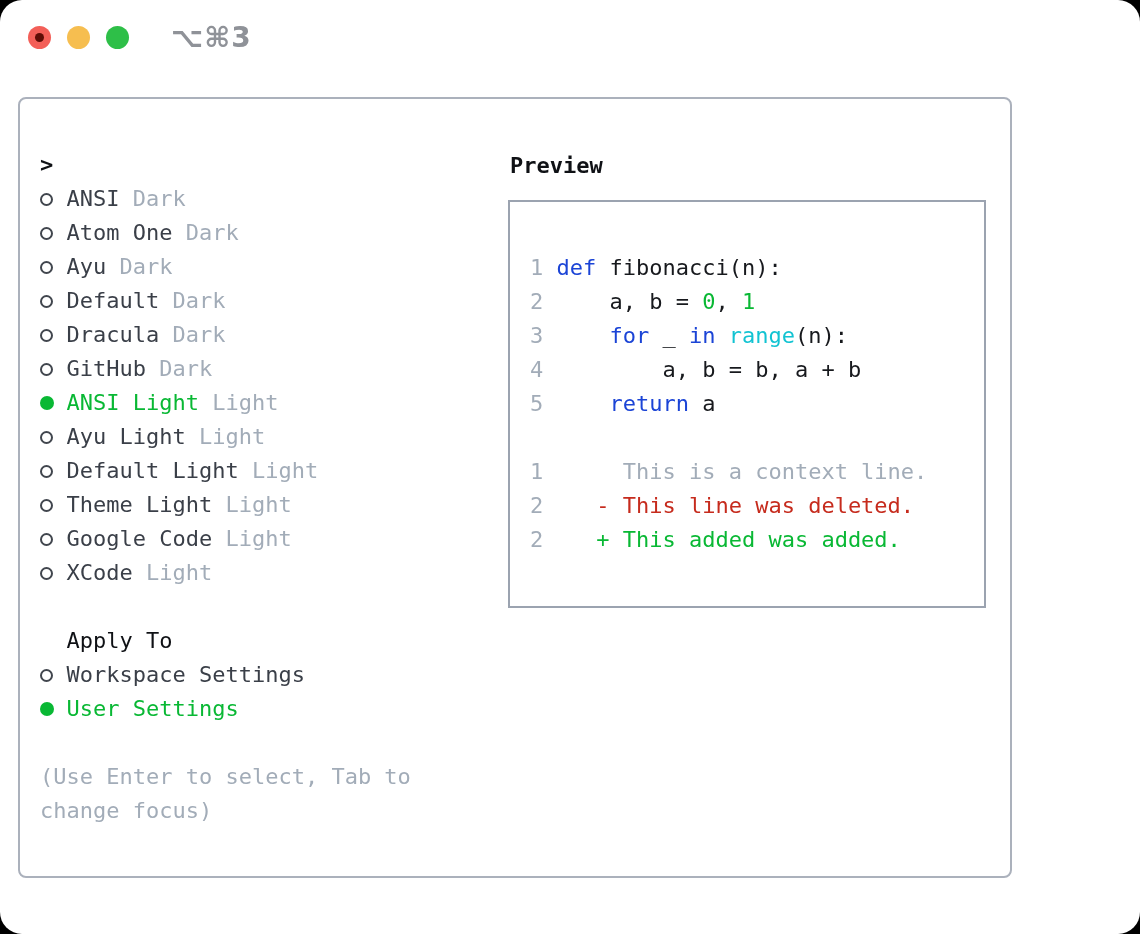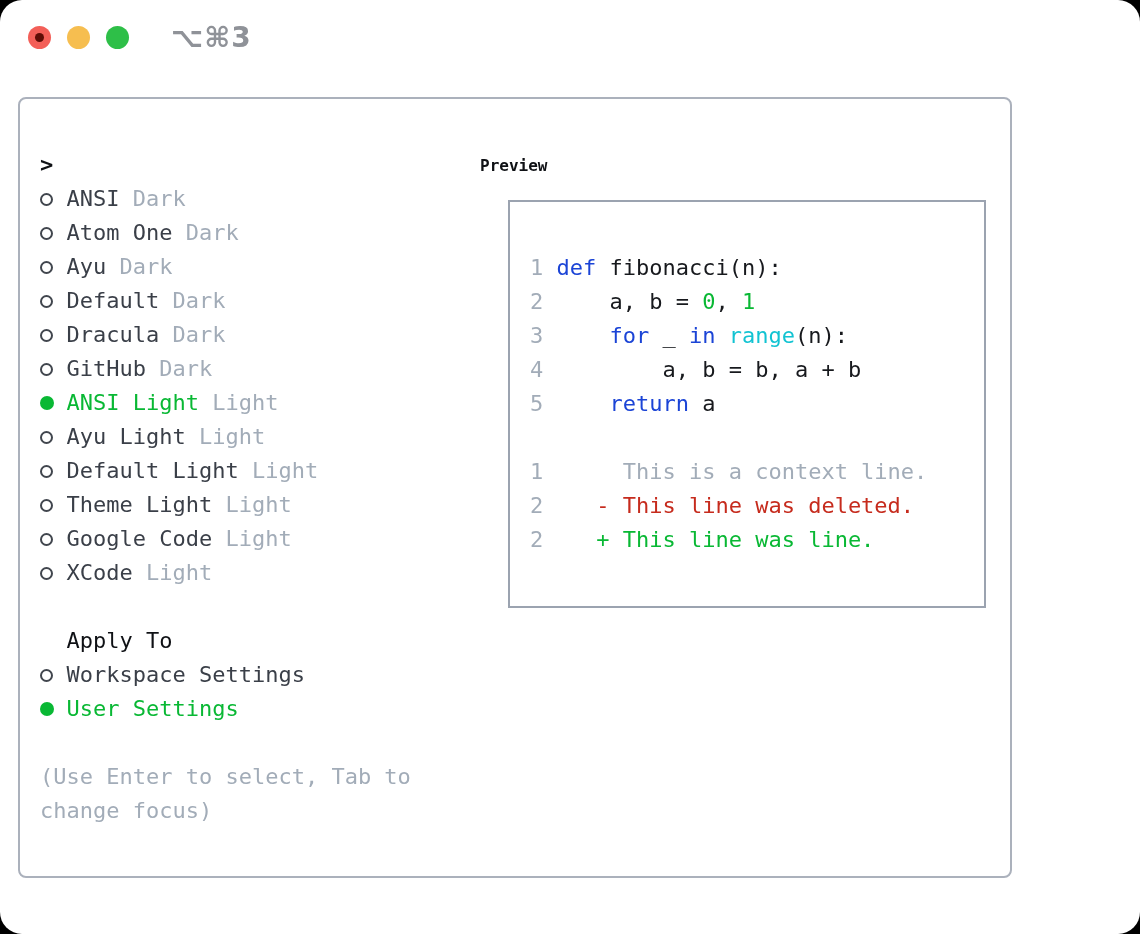--- a/index.html
+++ b/index.html
@@ -35,22 +35,22 @@
   .bold{font-weight:bold;color:var(--header);}
   .radio{width:13px;height:13px;border:2px solid #41464e;border-radius:50%;}
   .radio.sel{width:14px;height:14px;border:none;background:var(--green);}
   .iname{color:var(--name);}
   .iname.selected{color:var(--green);}
   .variant{color:var(--muted);margin-left:1ch;}
   .apply-label{color:var(--header);}
   .help{color:var(--muted);text-align:center;}
 
   
-  .preview-header{position:absolute;left:460px;top:49px;height:34px;display:flex;align-items:center;
-                  font-size:16px;}
+  .preview-header{position:absolute;left:490px;top:49px;height:34px;display:flex;align-items:center;
+                  font-size:22px;}
   .preview-box{position:absolute;left:488px;top:101px;width:478px;height:408px;
                border:2px solid var(--preview-border);background:#fff;
                padding:48px 0 0 20px;overflow:hidden;}
   .crow{display:flex;align-items:center;height:34px;white-space:pre;font-size:22px;}
   .ln{display:inline-block;width:2ch;color:var(--muted);}
   .tok-fg{color:var(--code-fg);}
   .tok-kw{color:var(--kw);}
   .tok-builtin{color:var(--builtin);}
   .tok-num{color:var(--green);}
   .tok-ctx{color:var(--muted);}
@@ -121,18 +121,18 @@
     <div class="preview-box">
       <div id="code-lines">
           <div class="crow"><span class="ln">1</span><span class="tok-kw">def</span><span class="tok-fg"> fibonacci(n):</span></div>
           <div class="crow"><span class="ln">2</span><span class="tok-fg">    a, b = </span><span class="tok-num">0</span><span class="tok-fg">, </span><span class="tok-num">1</span></div>
           <div class="crow"><span class="ln">3</span><span class="tok-fg">    </span><span class="tok-kw">for</span><span class="tok-fg"> _ </span><span class="tok-kw">in</span><span class="tok-fg"> </span><span class="tok-builtin">range</span><span class="tok-fg">(n):</span></div>
           <div class="crow"><span class="ln">4</span><span class="tok-fg">        a, b = b, a + b</span></div>
           <div class="crow"><span class="ln">5</span><span class="tok-fg">    </span><span class="tok-kw">return</span><span class="tok-fg"> a</span></div>
           <div class="crow"><span class="ln"></span></div>
           <div class="crow"><span class="ln">1</span><span class="tok-ctx">     This is a context line.</span></div>
           <div class="crow"><span class="ln">2</span><span class="tok-del">   - This line was deleted.</span></div>
-          <div class="crow"><span class="ln">2</span><span class="tok-add">   + This line was line.</span></div>
+          <div class="crow"><span class="ln">2</span><span class="tok-add">   + This added was added.</span></div>
         </div>
     </div>
 
   </div>
 </div>
 
 </body></html>

